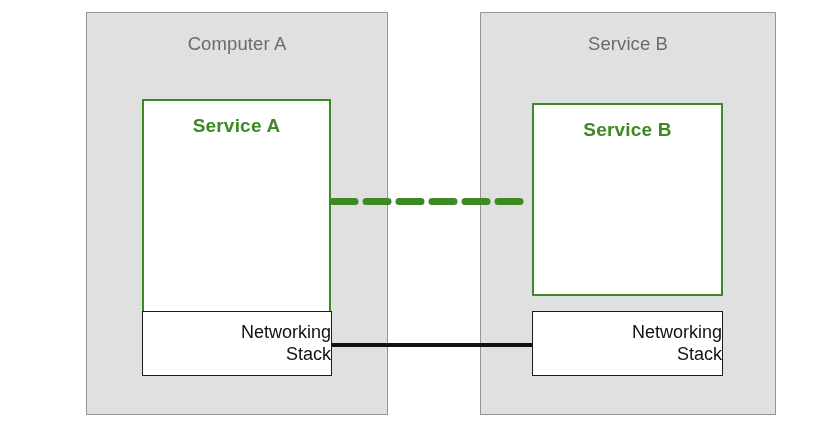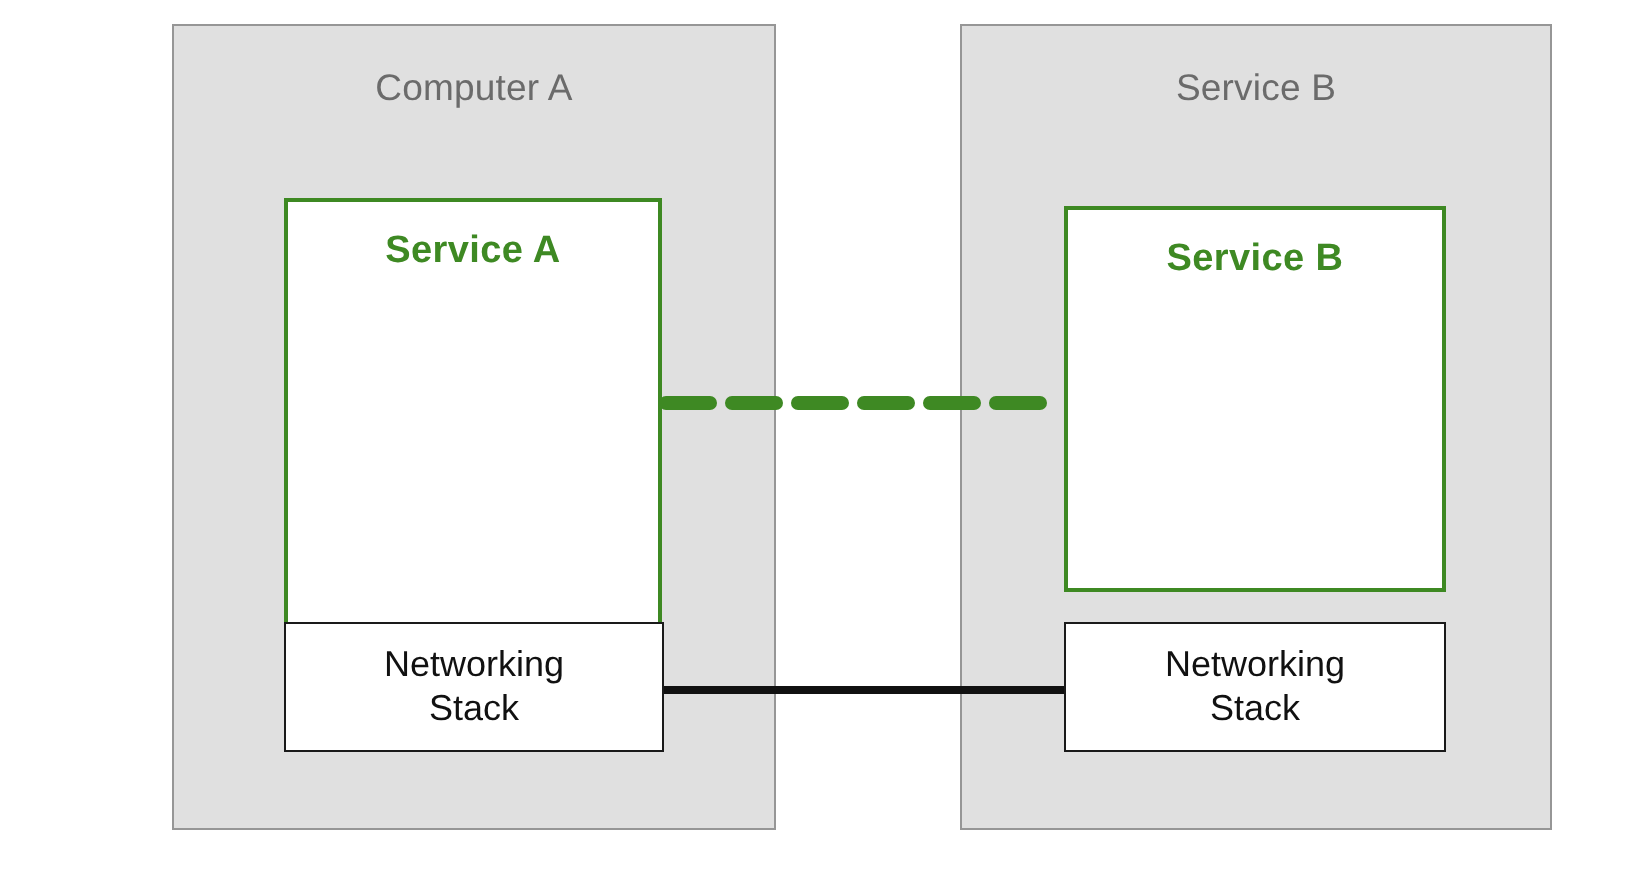--- a/index.html
+++ b/index.html
@@ -85,21 +85,21 @@
   }
 
   
   .stack-box {
     position: absolute;
     background: #ffffff;
     border: 1.5px solid #1a1a1a;
     box-sizing: border-box;
     display: flex;
     flex-direction: column;
-    align-items: center;
+    align-items: flex-end;
     justify-content: center;
   }
   #stack-a-box {
     left: 142px;
     top: 311px;
     width: 190px;
     height: 65px;
   }
   #stack-b-box {
     left: 532px;

